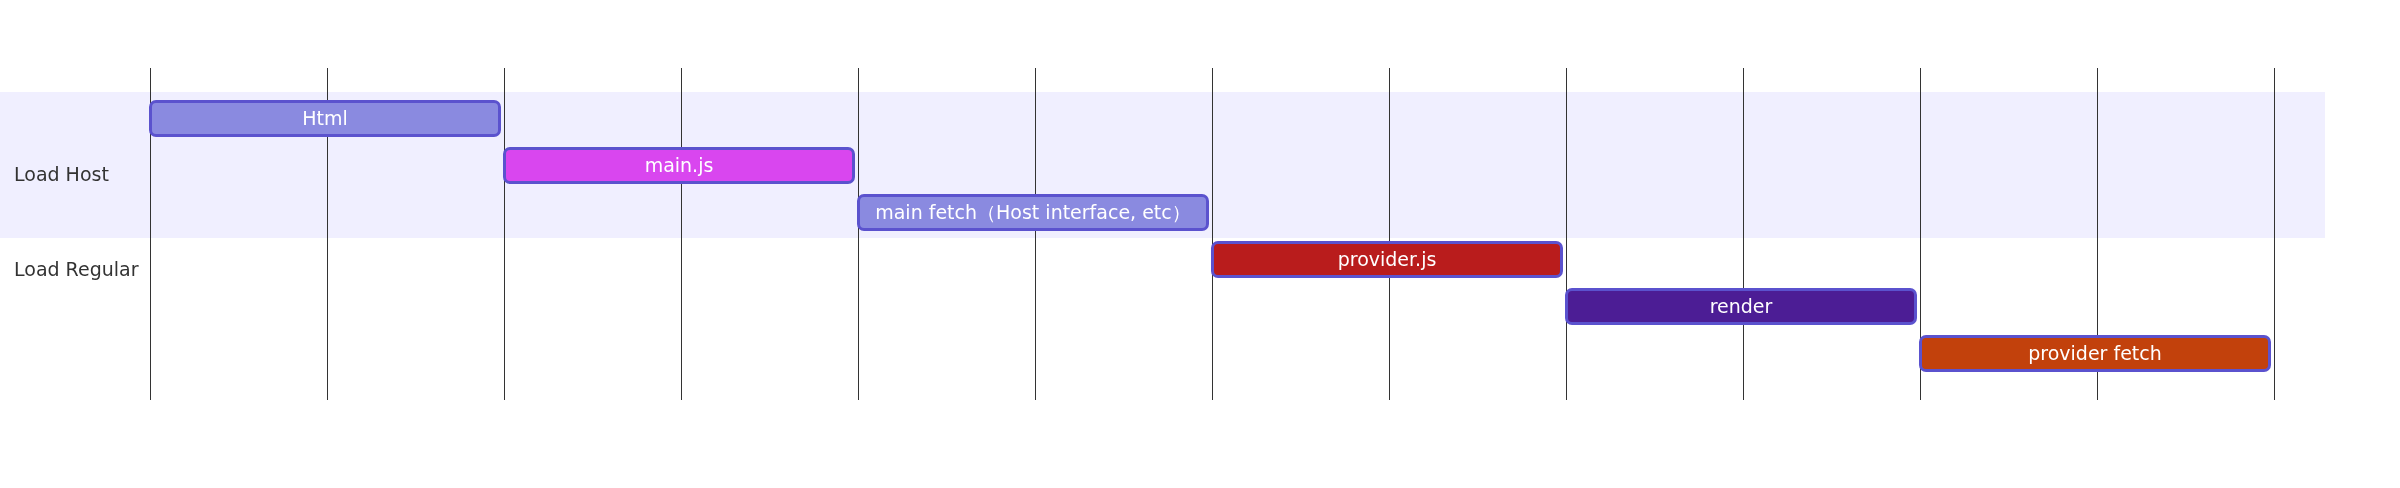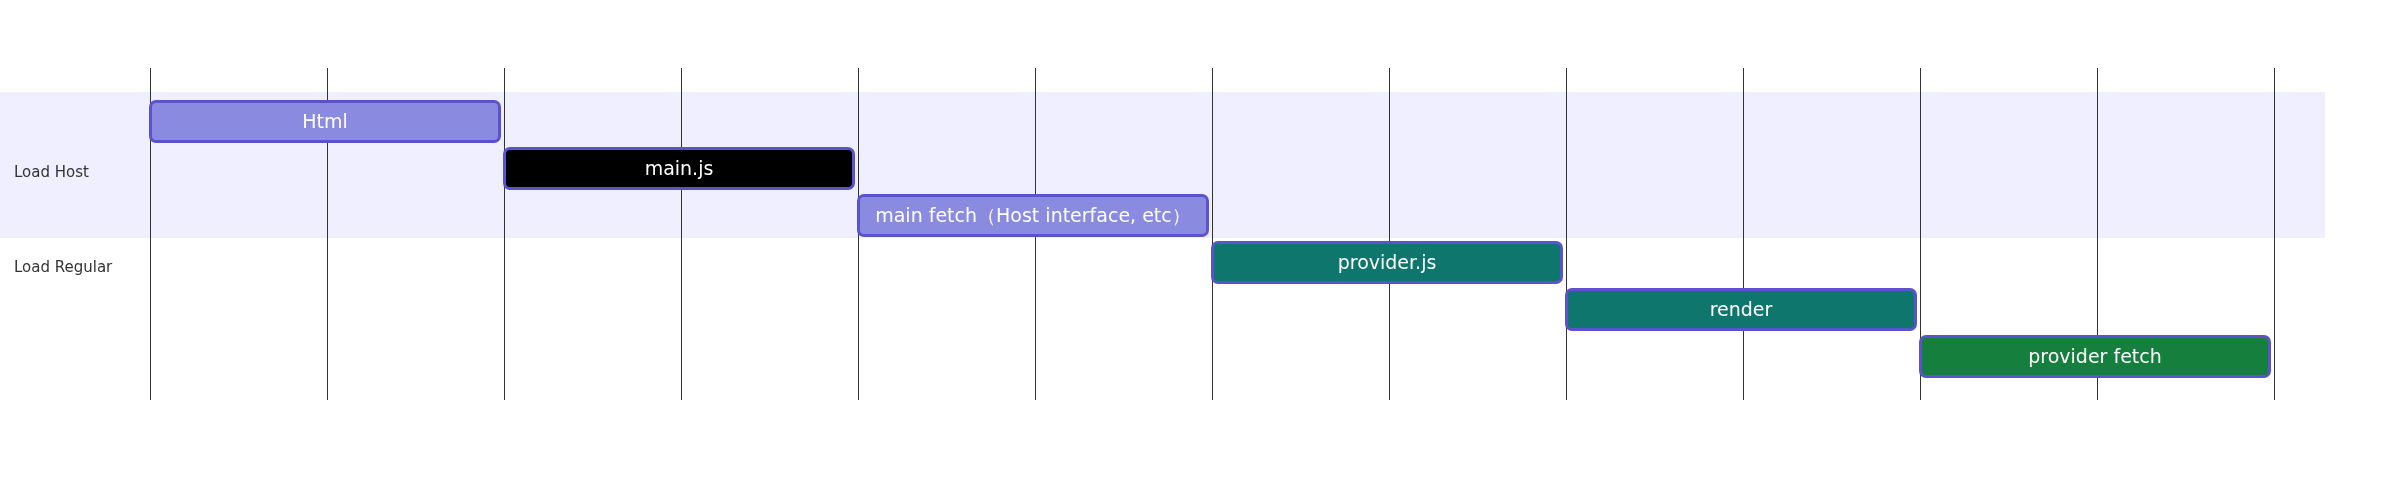--- a/index.html
+++ b/index.html
@@ -67,31 +67,31 @@
     top: 8px;
     width: 1px;
     height: 332px;
     background: #333333;
   }
 
   
   .section-label {
     position: absolute;
     left: 14px;
-    font-size: 15px;
+    font-size: 19px;
     color: #333333;
     white-space: nowrap;
   }
   .section-label.label-host    { top: 103px; }
   .section-label.label-provider{ top: 198px; }
 
   
   .task-bar {
     position: absolute;
-    height: 43px;
+    height: 37px;
     box-sizing: border-box;
     background: #8a8ae0;
     border: 3px solid #5b52ce;
     border-radius: 7px;
     display: flex;
     align-items: center;
     justify-content: center;
     overflow: visible;
   }
   .task-label {
@@ -129,31 +129,31 @@
         <div class="gridline" style="left: 2274px;"></div>
       </div>
 
     <div class="section-label label-host">Load Host</div>
     <div class="section-label label-provider">Load Regular</div>
 
     <div id="task-layer">
         <div class="task-bar" style="left: 149px; width: 352px; top: 40px; background: rgb(138, 138, 224); border-color: rgb(91, 82, 206);">
           <span class="task-label" style="color: rgb(255, 255, 255);">Html</span>
         </div>
-        <div class="task-bar" style="left: 503px; width: 352px; top: 87px; background: #000000; border-color: rgb(91, 82, 206);">
+        <div class="task-bar" style="left: 503px; width: 352px; top: 87px; background: #d946ef; border-color: rgb(91, 82, 206);">
           <span class="task-label" style="color: rgb(255, 255, 255);">main.js</span>
         </div>
         <div class="task-bar" style="left: 857px; width: 352px; top: 134px; background: rgb(138, 138, 224); border-color: rgb(91, 82, 206);">
           <span class="task-label" style="color: rgb(255, 255, 255);">main fetch（Host interface, etc）</span>
         </div>
-        <div class="task-bar" style="left: 1211px; width: 352px; top: 181px; background: #0f766e; border-color: rgb(91, 82, 206);">
+        <div class="task-bar" style="left: 1211px; width: 352px; top: 181px; background: #b91c1c; border-color: rgb(91, 82, 206);">
           <span class="task-label" style="color: rgb(255, 255, 255);">provider.js</span>
         </div>
-        <div class="task-bar" style="left: 1565px; width: 352px; top: 228px; background: #0f766e; border-color: rgb(91, 82, 206);">
+        <div class="task-bar" style="left: 1565px; width: 352px; top: 228px; background: #4c1d95; border-color: rgb(91, 82, 206);">
           <span class="task-label" style="color: rgb(255, 255, 255);">render</span>
         </div>
-        <div class="task-bar" style="left: 1919px; width: 352px; top: 275px; background: #15803d; border-color: rgb(91, 82, 206);">
+        <div class="task-bar" style="left: 1919px; width: 352px; top: 275px; background: #c2410c; border-color: rgb(91, 82, 206);">
           <span class="task-label" style="color: rgb(255, 255, 255);">provider fetch</span>
         </div>
       </div>
 
   </div>
 </div>
 
 </body></html>

